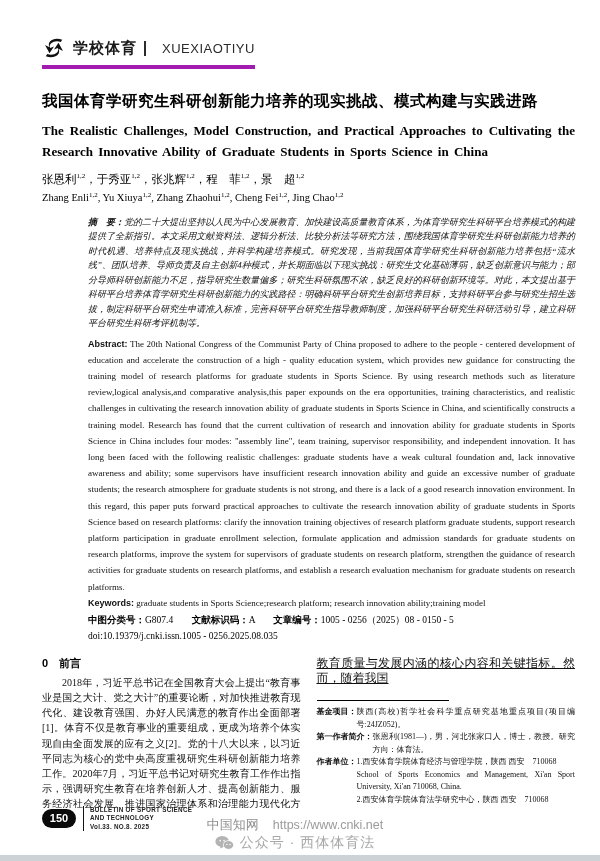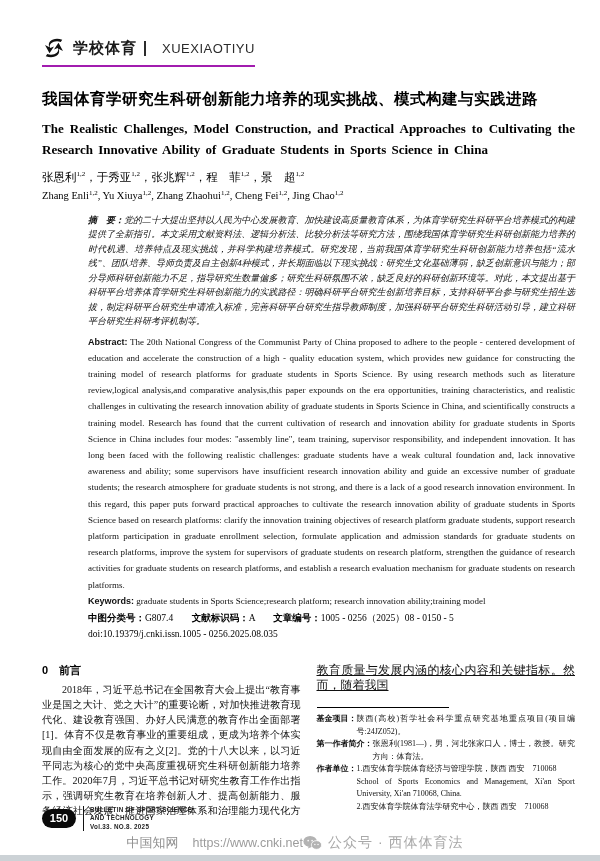--- a/index.html
+++ b/index.html
@@ -4,21 +4,21 @@
 <style>
   html,body{margin:0;padding:0;background:#e9e9e9;}
   .page{
     position:relative;width:600px;height:861px;margin:0 auto;background:#ffffff;
     overflow:hidden;color:#111;
     font-family:"Liberation Serif", serif;
   }
   .content{padding:36px 25px 0 42px;}
 
   
-  .logo-row{display:inline-flex;align-items:center;gap:7px;border-bottom:2px solid #a21caf;padding-bottom:5px;justify-content:flex-end;}
+  .logo-row{display:inline-flex;align-items:center;gap:7px;border-bottom:4px solid #a21caf;padding-bottom:5px;justify-content:flex-end;}
   .logo-mark{width:24px;height:24px;flex:0 0 auto;}
   .logo-zh{font-family:"Liberation Sans",sans-serif;font-weight:bold;font-size:15px;letter-spacing:1px;color:#1a1a1a;}
   .logo-py{font-family:"Liberation Sans",sans-serif;font-size:13px;color:#2b2b2b;border-left:2px solid #2b2b2b;padding-left:16px;letter-spacing:.5px;}
 
   
   .title-zh{margin:22px 0 0 0;font-family:"Liberation Sans",sans-serif;font-size:15.5px;font-weight:bold;color:#000;letter-spacing:.5px;}
   .title-en{margin:8px 0 0 0;font-size:13px;font-weight:bold;line-height:21px;text-align:justify;color:#000;word-spacing:2px;}
 
   
   .authors-zh{margin:10px 0 0 0;font-size:11.5px;color:#000;}
@@ -32,42 +32,42 @@
   .kw-zh{margin:1px 0 0 0;font-size:9px;line-height:14px;font-style:italic;font-weight:bold;color:#111;}
   .abs-en{margin:5px 0 0 0;font-size:9px;line-height:16.2px;text-align:justify;color:#111;}
   .lbl-sans{font-family:"Liberation Sans",sans-serif;font-weight:bold;font-style:normal;}
   .kw-en{margin:1px 0 0 0;font-size:9px;line-height:14px;color:#111;}
   .clc{margin:3px 0 0 0;font-size:9.5px;line-height:14px;color:#000;}
   .clc .b{font-family:"Liberation Sans",sans-serif;font-weight:bold;}
   .clc .sp{margin-left:16px;}
   .doi{margin:2px 0 0 0;font-size:9.5px;line-height:14px;color:#000;}
 
   
-  .columns{display:flex;gap:16px;margin-top:22px;height:152px;overflow:hidden;justify-content:center;}
+  .columns{display:flex;gap:16px;margin-top:13px;height:152px;overflow:hidden;justify-content:center;}
   .col{flex:1;min-width:0;}
   .intro-heading{margin:0 0 4px 0;font-family:"Liberation Sans",sans-serif;font-size:11px;font-weight:bold;color:#000;}
   .body-para{margin:0;font-size:10px;line-height:15.2px;text-align:justify;text-indent:2em;color:#111;}
   .rc-line{margin:0;font-size:12px;line-height:15.2px;text-align:justify;color:#111;text-decoration:underline;}
 
   
   .footnote{margin-top:14px;}
   .fn-rule{width:132px;border-top:1.5px solid #000;margin-bottom:5px;}
   .fn-entry{display:flex;font-size:8px;line-height:12.5px;color:#111;}
   .fn-label{font-weight:bold;white-space:nowrap;flex:0 0 auto;}
   .fn-text{flex:1;white-space:pre-line;text-align:justify;}
 
   
   .footer{position:absolute;left:42px;bottom:30px;display:flex;align-items:center;gap:7px;}
   .page-badge{background:#0a0a0a;color:#fff;border-radius:10px;min-width:34px;height:19px;display:flex;align-items:center;justify-content:center;
     font-family:"Liberation Sans",sans-serif;font-weight:bold;font-size:11px;}
   .journal-block{border-left:1.5px solid #111;padding-left:6px;}
   .journal-line{font-family:"Liberation Sans",sans-serif;font-size:6.3px;font-weight:bold;line-height:8.5px;color:#222;letter-spacing:.3px;}
 
   
-  .bottombar{position:absolute;left:22px;right:32px;bottom:9px;display:flex;align-items:center;justify-content:center;}
+  .bottombar{position:absolute;left:22px;right:32px;bottom:9px;display:flex;align-items:center;justify-content:center;flex-direction:column;}
   .cnki{display:flex;align-items:baseline;gap:14px;}
   .cnki-name{font-family:"Liberation Sans",sans-serif;font-size:13px;color:#8f8f8f;}
   .cnki-url{font-family:"Liberation Sans",sans-serif;font-size:12.5px;color:#9b9b9b;}
   .wechat{display:flex;align-items:center;gap:6px;}
   .wechat-label{font-family:"Liberation Sans",sans-serif;font-size:14px;color:#a8a8a8;letter-spacing:1px;}
   .edge-strip{position:absolute;left:0;right:0;bottom:0;height:6px;background:#ccd2d6;}
 </style>
 </head>
 <body>
 

